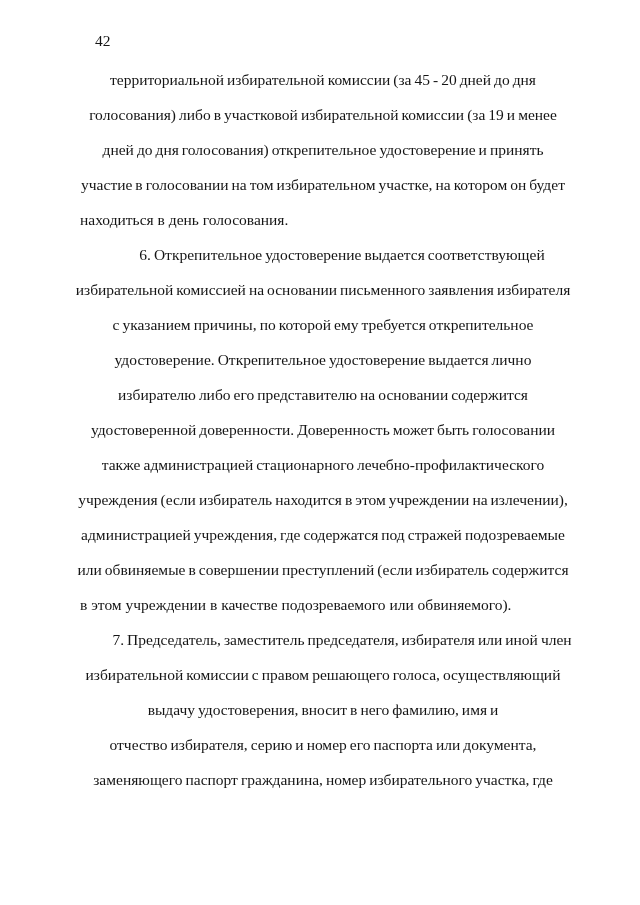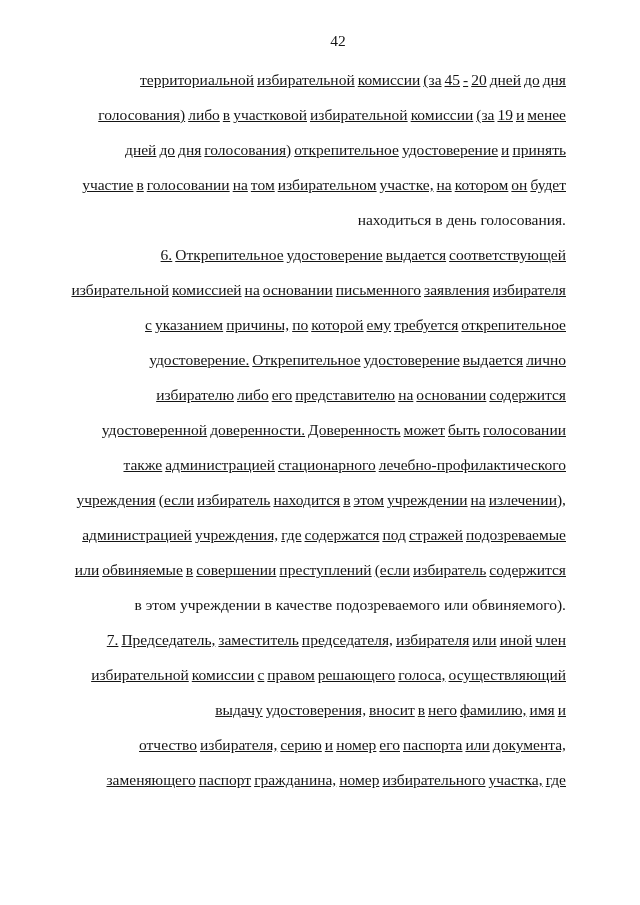--- a/index.html
+++ b/index.html
@@ -16,47 +16,46 @@
     overflow: hidden;
   }
   .page-number {
     position: absolute;
     top: 23px;
     left: 95px;
     width: 486px;
     height: 35px;
     line-height: 35px;
     font-size: 15.5px;
-    text-align: center;
+    text-align: left;
   }
   .text-block {
     position: absolute;
     top: 62px;
     left: 80px;
     width: 486px;
     font-size: 15.5px;
   }
   .paragraph { margin: 0; padding: 0; }
   .line {
     height: 35px;
     line-height: 35px;
     width: 100%;
     box-sizing: border-box;
   }
   
   .line.j {
     display: flex;
-    justify-content: flex-end;
+    justify-content: center;
     align-items: baseline;
-    text-decoration: underline;
   }
   .line.j span { white-space: pre; }
   .line.j span + span { margin-left: 3px; }
   .line.indent { padding-left: 38px; }
-  .line.plain { white-space: nowrap; text-align: right; }
+  .line.plain { white-space: nowrap; text-align: left; }
 </style>
 </head>
 <body>
 
 <div class="page-number">42</div>
 
 <div class="text-block">
 
   <div class="paragraph">
     <div class="line j">

